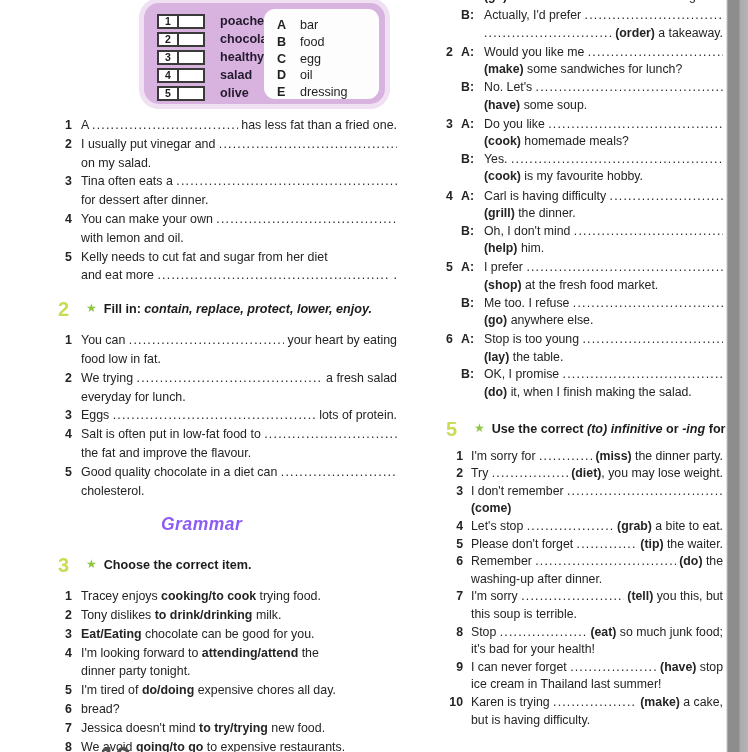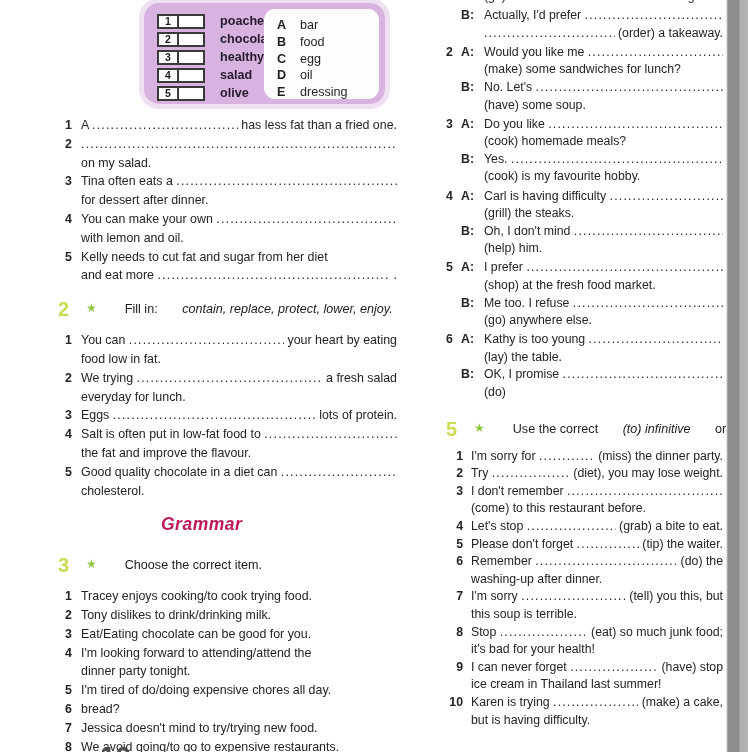--- a/index.html
+++ b/index.html
@@ -1,20 +1,20 @@
 <!DOCTYPE html>
 <html><head>
 <meta charset="utf-8">
 <style>
   * { margin:0; padding:0; box-sizing:border-box; }
   html,body { width:748px; height:752px; overflow:hidden; background:#ffffff;
     font-family:"Liberation Sans", sans-serif; color:#242424; }
   #page { position:relative; width:748px; height:752px; background:#fff; }
 
-  .b { font-weight:normal; } .i { font-style:italic; }
+  .b { font-weight:bold; } .i { font-style:italic; }
 
   
   #col-left { position:absolute; left:58px; top:0; width:339px; font-size:12.4px; line-height:18.8px; }
 
   
   #match-box { position:relative; margin:3px 0 0 86px; width:241px; height:101px;
     background:#d8b3e0; border-radius:15px; box-shadow:0 0 0 5px #efe0f2; }
   .mleft { position:absolute; left:13px; top:9px; }
   .mrow { display:flex; align-items:center; height:18.2px; }
   .nbox { width:21px; height:15px; background:#fff; border:2px solid #3a3a3a; border-right-width:1px;
@@ -33,23 +33,23 @@
   .item .itext { flex:1; min-width:0; }
   .line { display:flex; }
   .line > span { white-space:pre; flex:0 0 auto; }
   .line > .dots { flex:1 1 0; min-width:0; overflow:hidden; white-space:nowrap; letter-spacing:1.2px; }
 
   
   .exh { display:flex; align-items:flex-start; margin-top:14px; margin-bottom:7px; }
   .exnum { flex:0 0 15px; font-size:20px; font-weight:bold; color:#cbdb55; line-height:20px; }
   .star { flex:0 0 auto; color:#8dc63f; font-size:12px; margin:2px 7px 0 13px; line-height:14px; }
   .htext { font-size:12.6px; color:#1c1c1c; padding-top:3px; line-height:15px; }
-  .htext span { white-space:pre;margin-left:21px; }
-
-  .grammar { font-size:17.5px; font-weight:bold; font-style:italic; color:#be185d;
+  .htext span { white-space:pre; }
+
+  .grammar { font-size:17.5px; font-weight:bold; font-style:italic; color:#8b5cf6;
     margin:15px 0 21px 103px; letter-spacing:0.5px; }
 
   
   #col-right { position:absolute; left:446px; top:0; width:277px; font-size:12.3px; line-height:17.6px; }
   .dentry { display:flex; margin-bottom:1.5px; }
   .dentry.clip { margin-top:-12px; }
   .dnum { flex:0 0 15px; font-weight:bold; }
   .dturns { flex:1; min-width:0; }
   .dturn { display:flex; }
   .dsp { flex:0 0 23px; font-weight:bold; }
@@ -130,20 +130,21 @@
               <span>A </span>
               <span class="dots">..........................................................................................</span>
               <span> has less fat than a fried one.</span>
             </div>
           </div>
         </div>
         <div class="item">
           <span class="inum">2</span>
           <div class="itext">
             <div class="line">
+              <span>I usually put vinegar and </span>
               <span class="dots">..........................................................................................</span>
             </div>
             <div class="line">
               <span>on my salad.</span>
             </div>
           </div>
         </div>
         <div class="item">
           <span class="inum">3</span>
           <div class="itext">
@@ -442,21 +443,21 @@
           <div class="dturns">
             <div class="dturn">
               <span class="dsp">A:</span>
               <div class="dtext">
                 <div class="line">
                   <span>Carl is having difficulty </span>
                   <span class="dots">..........................................................................................</span>
                 </div>
                 <div class="line">
                   <span class="b">(grill)</span>
-                  <span> the steaks.</span>
+                  <span> the dinner.</span>
                 </div>
               </div>
             </div>
             <div class="dturn">
               <span class="dsp">B:</span>
               <div class="dtext">
                 <div class="line">
                   <span>Oh, I don't mind </span>
                   <span class="dots">..........................................................................................</span>
                 </div>
@@ -499,38 +500,39 @@
             </div>
           </div>
         </div>
         <div class="dentry">
           <span class="dnum">6</span>
           <div class="dturns">
             <div class="dturn">
               <span class="dsp">A:</span>
               <div class="dtext">
                 <div class="line">
-                  <span>Kathy is too young </span>
+                  <span>Stop is too young </span>
                   <span class="dots">..........................................................................................</span>
                 </div>
                 <div class="line">
                   <span class="b">(lay)</span>
                   <span> the table.</span>
                 </div>
               </div>
             </div>
             <div class="dturn">
               <span class="dsp">B:</span>
               <div class="dtext">
                 <div class="line">
                   <span>OK, I promise </span>
                   <span class="dots">..........................................................................................</span>
                 </div>
                 <div class="line">
                   <span class="b">(do)</span>
+                  <span> it, when I finish making the salad.</span>
                 </div>
               </div>
             </div>
           </div>
         </div>
       </div>
     <div id="ex5-header" class="exh">
         <span class="exnum">5</span>
         <span class="star">★</span>
         <div class="htext"><span class="b">Use the correct </span><span class="b i">(to) infinitive</span><span class="b"> or </span><span class="b i">-ing</span><span class="b"> form.</span></div>
@@ -562,21 +564,20 @@
         </div>
         <div class="item5">
           <span class="inum">3</span>
           <div class="itext">
             <div class="line">
               <span>I don't remember </span>
               <span class="dots">..........................................................................................</span>
             </div>
             <div class="line">
               <span class="b">(come)</span>
-              <span> to this restaurant before.</span>
             </div>
           </div>
         </div>
         <div class="item5">
           <span class="inum">4</span>
           <div class="itext">
             <div class="line">
               <span>Let's stop </span>
               <span class="dots">..........................................................................................</span>
               <span> </span>

